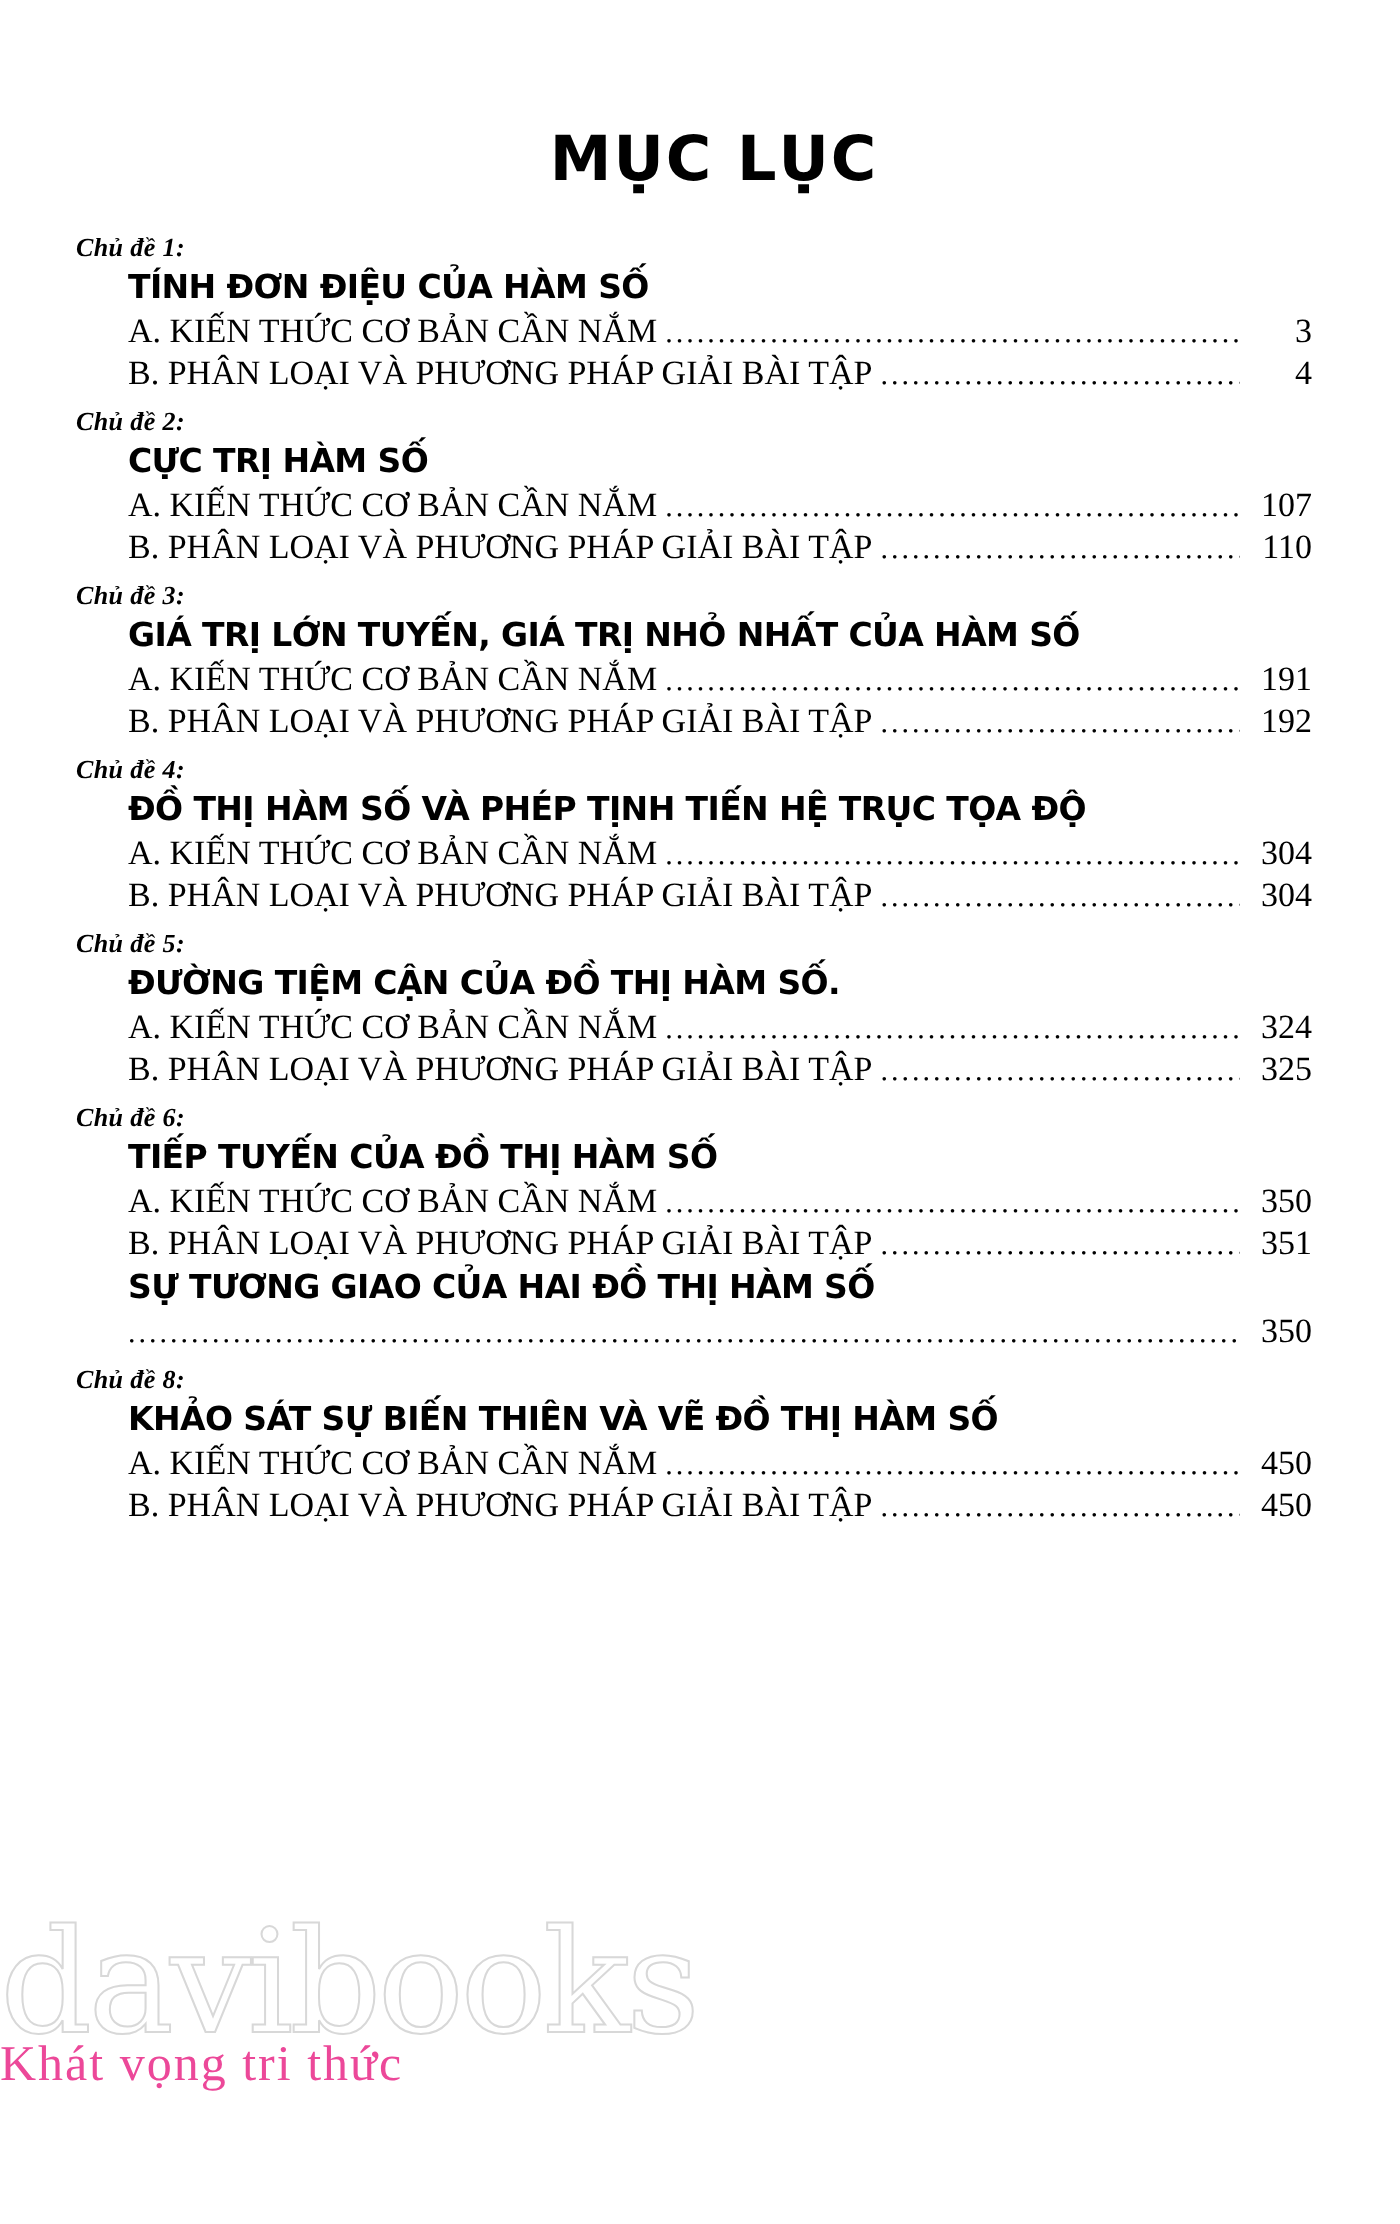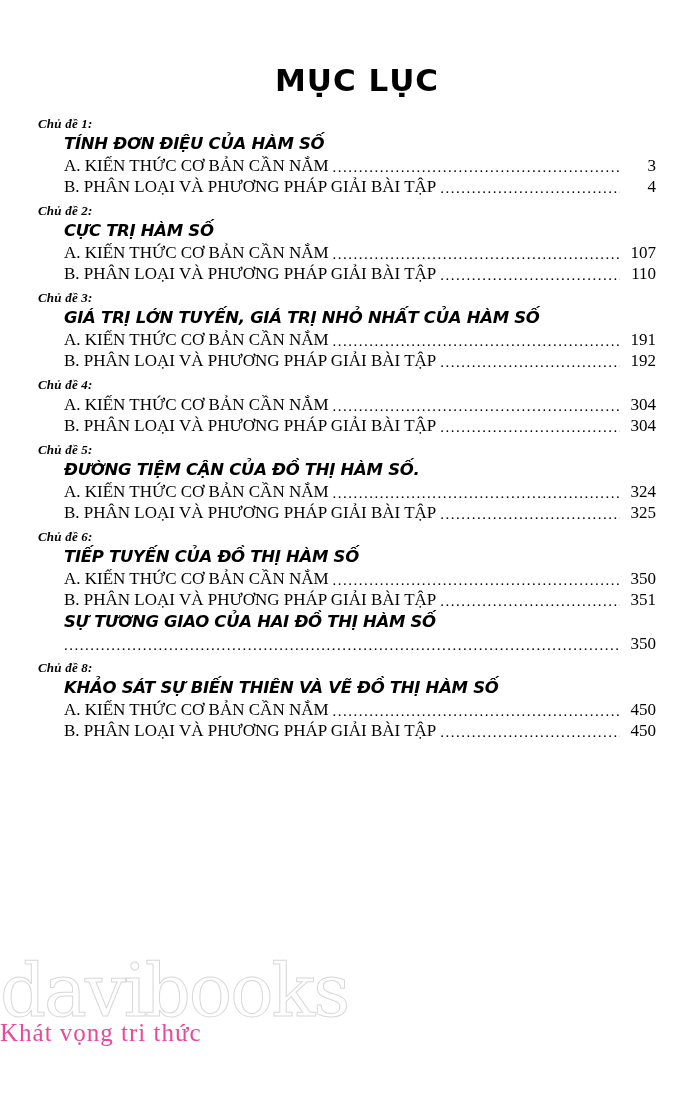--- a/index.html
+++ b/index.html
@@ -44,21 +44,20 @@
     padding-left: 0px;
   }
   .chap-title {
     font-family: "DejaVu Sans", sans-serif;
     font-weight: bold;
     font-size: 16.5px;
     letter-spacing: -0.3px;
     margin: 0 0 3px 0;
     padding-left: 26px;
     white-space: nowrap;
-    font-style: italic;
   }
   .entry {
     display: flex;
     align-items: flex-end;
     font-size: 17px;
     padding-left: 26px;
     margin-bottom: 1px;
     white-space: nowrap;
   }
   .entry .etext {
@@ -152,20 +151,21 @@
           <span class="pagenum">191</span>
         </div>
         <div class="entry">
           <span class="etext">B. PHÂN LOẠI VÀ PHƯƠNG PHÁP GIẢI BÀI TẬP</span>
           <span class="dots">........................................................................................................................</span>
           <span class="pagenum">192</span>
         </div>
       </div>
       <div class="chapter">
         <div class="chap-label">Chủ đề 4:</div>
+        <div class="chap-title">ĐỒ THỊ HÀM SỐ VÀ PHÉP TỊNH TIẾN HỆ TRỤC TỌA ĐỘ</div>
         <div class="entry">
           <span class="etext">A. KIẾN THỨC CƠ BẢN CẦN NẮM</span>
           <span class="dots">........................................................................................................................</span>
           <span class="pagenum">304</span>
         </div>
         <div class="entry">
           <span class="etext">B. PHÂN LOẠI VÀ PHƯƠNG PHÁP GIẢI BÀI TẬP</span>
           <span class="dots">........................................................................................................................</span>
           <span class="pagenum">304</span>
         </div>

